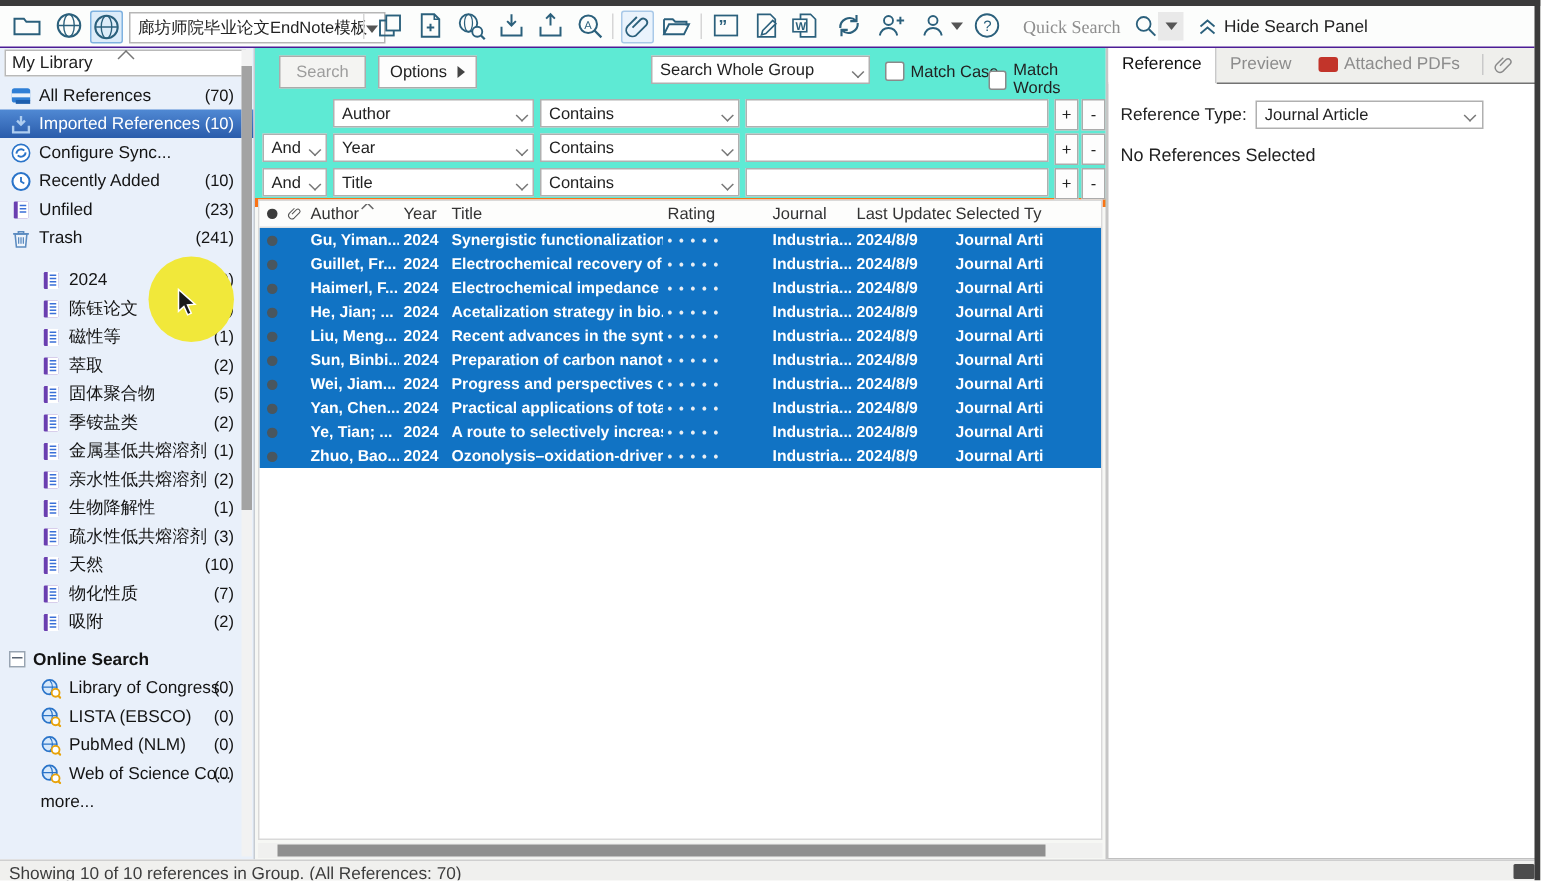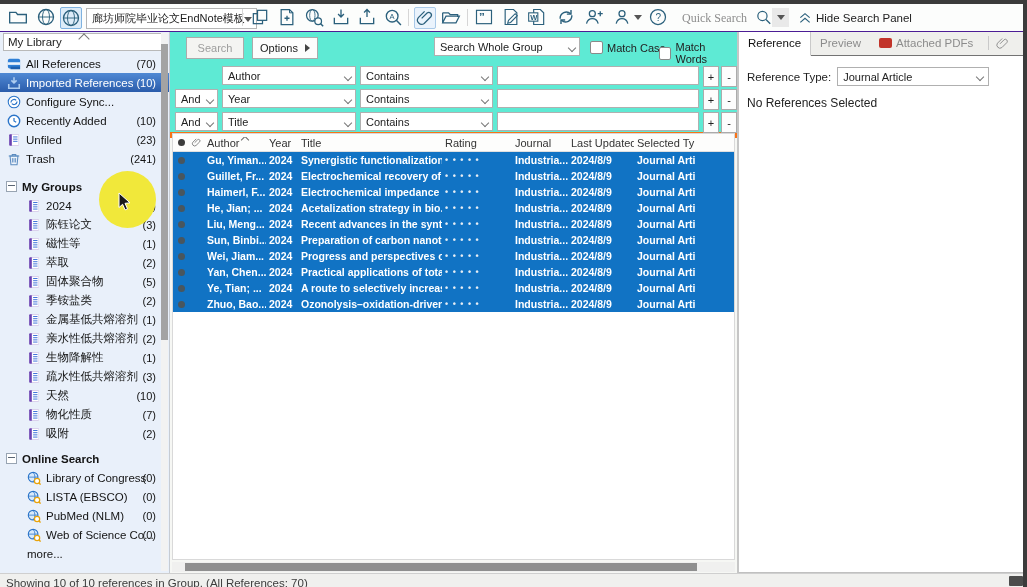--- a/index.html
+++ b/index.html
@@ -403,24 +403,20 @@
           <span class="si">
             <svg>
               <use href="#i-trash"></use>
             </svg>
           </span>
           <span class="lbl">Trash</span>
           <span class="cnt">(241)</span>
         </div>
       </div>
     <div class="sb-gap9"></div>
-    <div class="sb-head">
-      <span class="minus"></span>
-      <span>My Groups</span>
-    </div>
     <div>
 
         <div class="sb-row indent">
           <span class="si">
             <svg>
               <use href="#i-group"></use>
             </svg>
           </span>
           <span class="lbl">2024</span>
           <span class="cnt">(10)</span>

